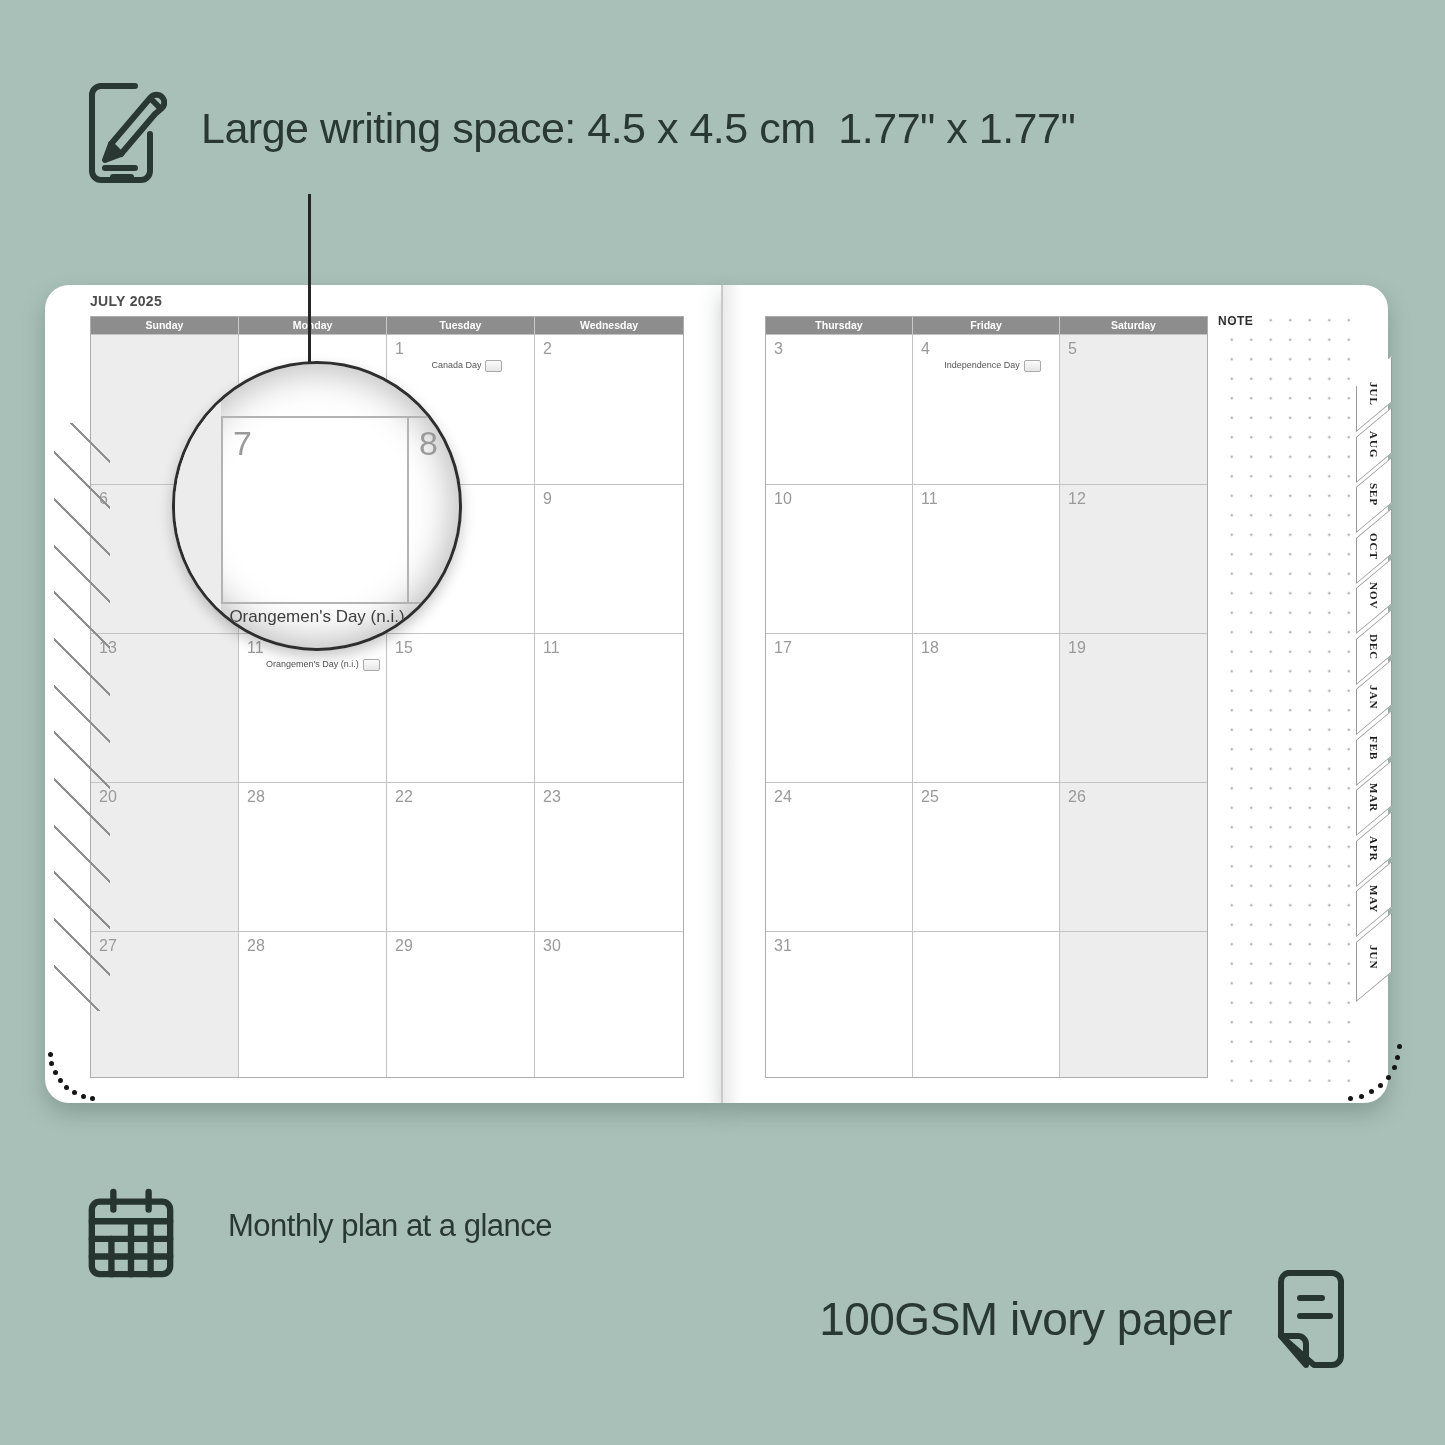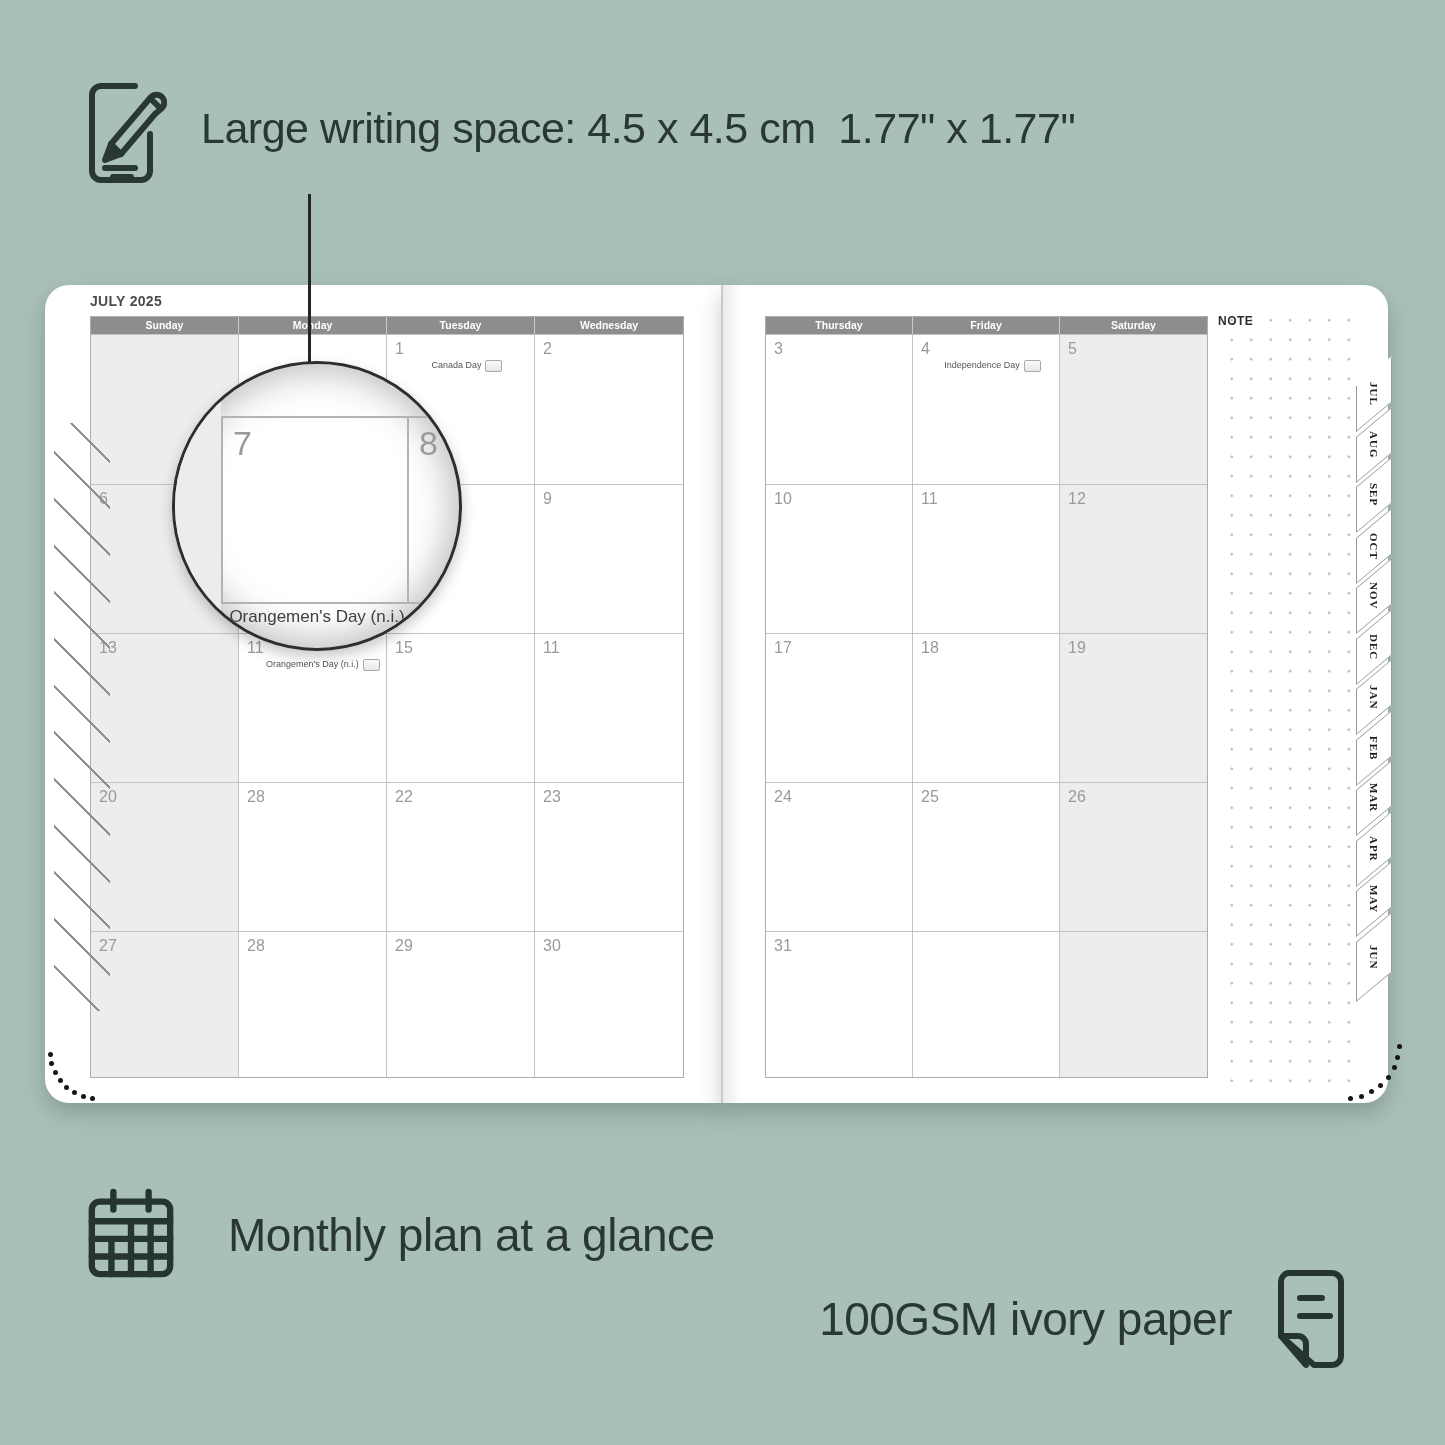--- a/index.html
+++ b/index.html
@@ -70,21 +70,21 @@
   .mag-vline{position:absolute;width:2px;background:#b3b3b3;}
   .mag-day{position:absolute;font-size:34px;color:#9a9a9a;}
   .mag-holiday{position:absolute;top:243px;left:0;width:100%;text-align:center;
                font-size:17px;color:#3f3f3f;}
 
   
   .stitch{position:absolute;width:5px;height:5px;border-radius:50%;background:#151515;z-index:3;}
 
   
   .feat1-icon{position:absolute;left:84px;top:1186px;}
-  .feat1-text{position:absolute;left:228px;top:1208px;font-size:46px;color:var(--ink,#2a3833);
+  .feat1-text{position:absolute;left:228px;top:1208px;font-size:31px;color:var(--ink,#2a3833);
               letter-spacing:-0.5px;white-space:nowrap;}
   .feat2-text{position:absolute;right:213px;top:1292px;font-size:46px;color:var(--ink,#2a3833);
               letter-spacing:-0.5px;white-space:nowrap;}
   .feat2-icon{position:absolute;left:1272px;top:1268px;}
 </style>
 </head>
 <body>
 
 <div class="scene">
 

